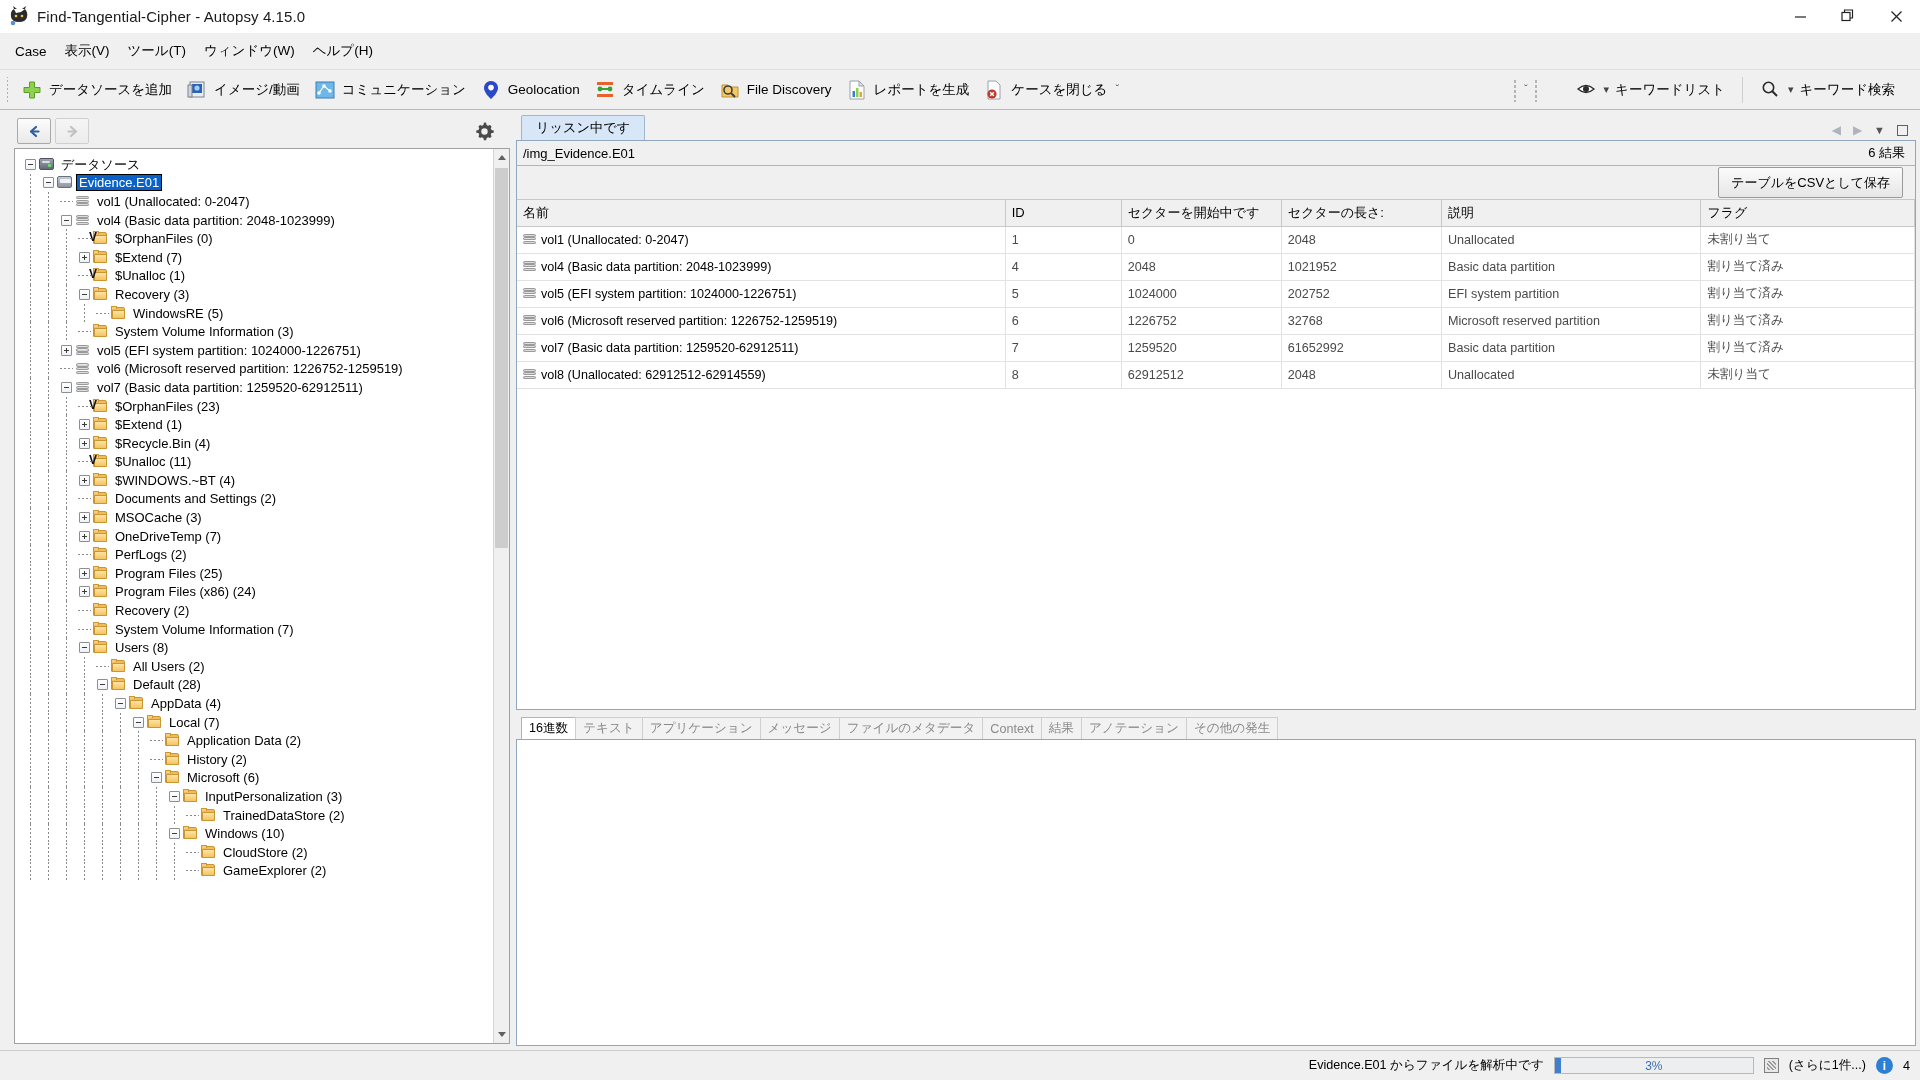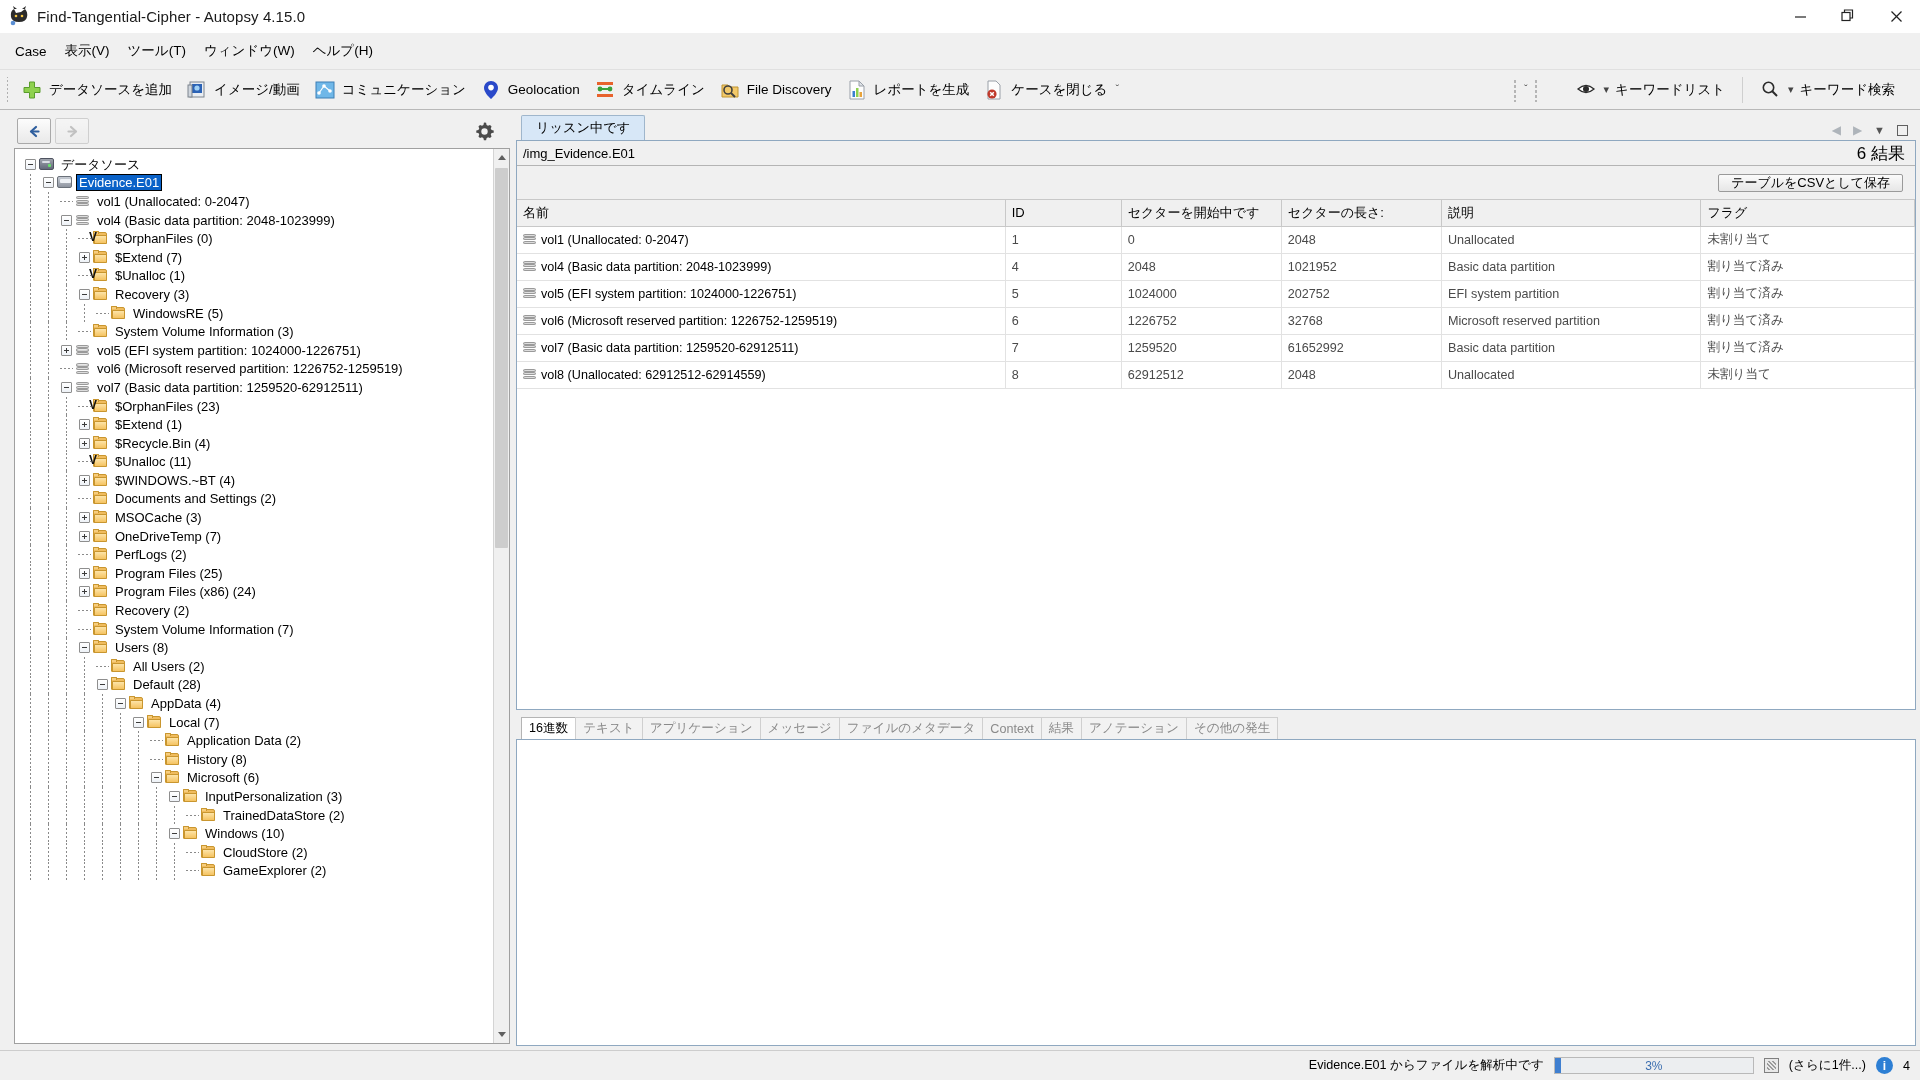--- a/index.html
+++ b/index.html
@@ -116,30 +116,30 @@
   .rp-tabrow { height:26px; display:flex; align-items:flex-end; position:relative; padding-left:5px;}
   .rp-tab { height:25px; padding:0 14px; display:flex; align-items:center; font-size:13.2px;
      background:#d7e7f7; border:1px solid #9fb6cc; border-bottom:none; border-radius:2px 2px 0 0;}
   .rp-ctrl { margin-left:auto; display:flex; align-items:center; gap:12px; padding-right:8px; padding-bottom:3px;}
   .rp-arrow { color:#aeb4ba; font-size:12px;}
   .sq { width:11px; height:11px; border:1.5px solid #606060; }
 
   .result-box { flex:1 1 auto; display:flex; flex-direction:column; min-height:0;
       border:1px solid #8fa8c0; background:#f0f0f0; }
   .rb-head { height:24px; display:flex; align-items:center; padding-left:6px; font-size:13px; background:#f0f0f0;}
-  .rb-count { margin-left:auto; padding-right:10px; font-size:17px;}
+  .rb-count { margin-left:auto; padding-right:10px; font-size:13px;}
   .rb-tabs { height:24px; display:flex; align-items:flex-end; padding-left:6px; gap:0; background:#f0f0f0;}
   .rb-tab { height:22px; padding:0 9px; display:flex; align-items:center; font-size:13px;
       border:1px solid #c6c6c6; border-bottom:none; background:#eaeaea; color:#6b6b6b;}
   .rb-tab.active { background:#ffffff; color:#000; border-color:#b4b4b4;}
 
   .table-area { flex:1 1 auto; background:#ffffff; border-top:1px solid #b4b4b4; display:flex; flex-direction:column; min-height:0;}
   .csv-row { height:34px; display:flex; align-items:center; justify-content:flex-end; padding-right:12px; background:#f0f0f0;
       border-bottom:1px solid #c8c8c8;}
-  .csv-btn { height:18px; padding:0 12px; border:1px solid #9a9a9a; background:linear-gradient(#fbfbfb,#e6e6e6);
+  .csv-btn { height:31px; padding:0 12px; border:1px solid #9a9a9a; background:linear-gradient(#fbfbfb,#e6e6e6);
       border-radius:2px; font-size:13px; display:flex; align-items:center;}
   table.dt { width:100%; border-collapse:collapse; table-layout:fixed; background:#fff;}
   table.dt th { height:26px; font-weight:normal; text-align:left; font-size:13px; padding:0 6px;
       background:#f0f0f0; border-right:1px solid #c8c8c8; border-bottom:1px solid #c8c8c8; color:#000;}
   table.dt td { height:27px; font-size:12.6px; padding:0 6px; border-right:1px solid #e2e2e2;
       border-bottom:1px solid #e2e2e2; color:#4a4a4a; white-space:nowrap; overflow:hidden; text-overflow:ellipsis;}
   table.dt td.name { color:#000; }
   .cellvol { display:inline-block; width:13px; height:11px; position:relative; vertical-align:-1px; margin-right:5px;}
   .blankfill { flex:1 1 auto; background:#fff;}
 
@@ -948,21 +948,21 @@
                 <div class="vline" style="left: 123px;"></div>
               </div>
               <div class="dash"></div>
               <div class="ticon">
                 <div class="fold">
                   <div class="back"></div>
                   <div class="tab"></div>
                   <div class="front"></div>
                 </div>
               </div>
-              <span class="tlabel">History (8)</span>
+              <span class="tlabel">History (2)</span>
             </div>
             <div class="tnode">
               <div class="tindent" style="width: 134px;">
                 <div class="vline" style="left: 15px;"></div>
                 <div class="vline" style="left: 33px;"></div>
                 <div class="vline" style="left: 51px;"></div>
                 <div class="vline" style="left: 69px;"></div>
                 <div class="vline" style="left: 87px;"></div>
                 <div class="vline" style="left: 105px;"></div>
                 <div class="vline" style="left: 123px;"></div>

